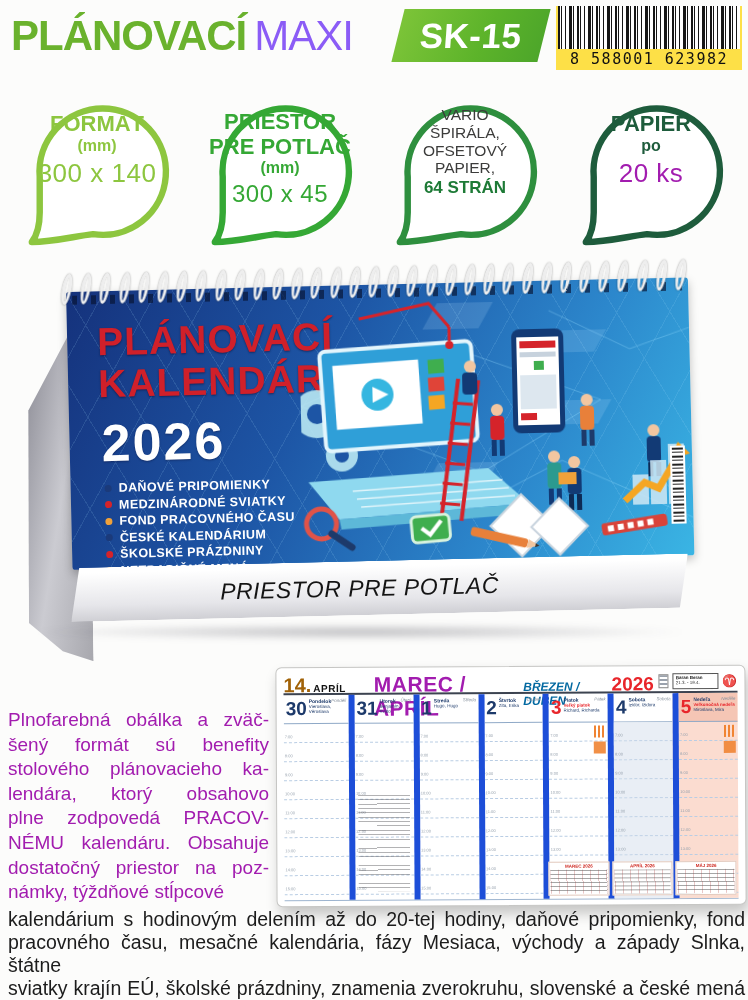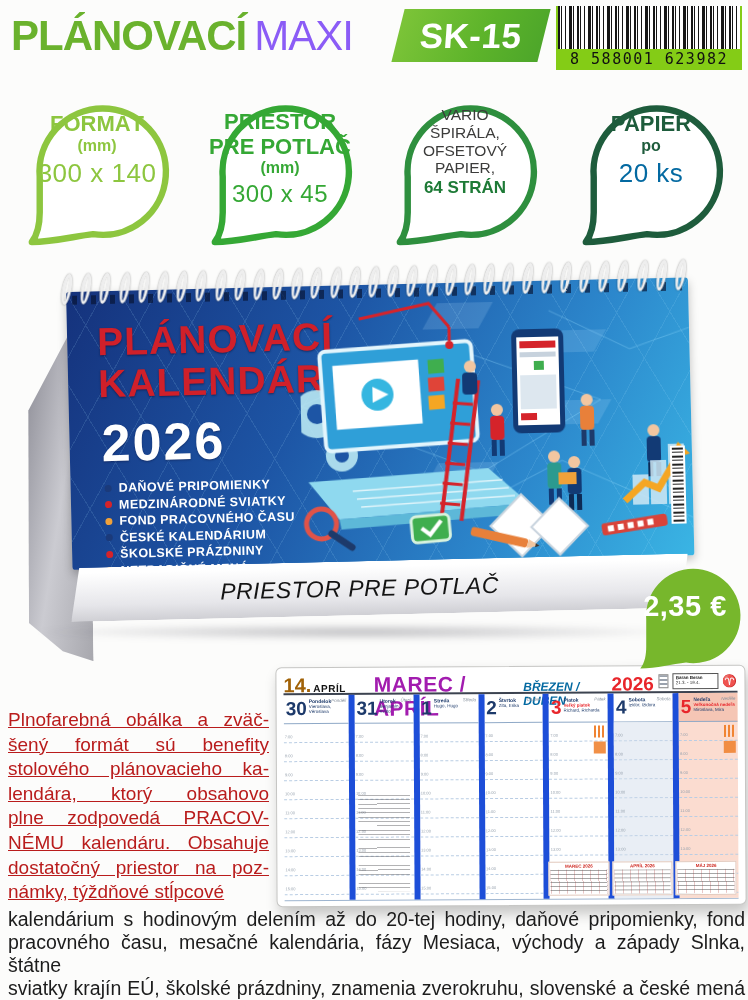--- a/index.html
+++ b/index.html
@@ -13,41 +13,41 @@
   
   .brand { position:absolute; left:11px; top:12px; font-size:42px; font-weight:800; letter-spacing:-1px; white-space:nowrap; }
   .brand .bold { color:#6ab22d; }
   .brand .light { color:#8b5cf6; font-weight:400; margin-left:8px; }
   .sku-badge {
     position:absolute; left:398px; top:9px; width:146px; height:53px;
     background:linear-gradient(100deg,#7cc438,#5cb32a 60%,#4da62a);
     transform:skewX(-14deg); display:flex; align-items:center; justify-content:center;
   }
   .sku-badge span { transform:skewX(10deg); color:#fff; font-weight:800; font-size:35px; letter-spacing:0.5px; }
-  .barcode-wrap { position:absolute; left:556px; top:6px; width:186px; height:64px; background:#84cc16; }
+  .barcode-wrap { position:absolute; left:556px; top:6px; width:186px; height:64px; background:#fde047; }
   .barcode-bars {
     height:43px; margin:0 2px;
     background:repeating-linear-gradient(90deg,#161616 0 2px,#fff 2px 3px,#161616 3px 4px,#fff 4px 7px,#161616 7px 8px,#fff 8px 11px,#161616 11px 14px,#fff 14px 15px,#161616 15px 16px,#fff 16px 19px);
   }
   .barcode-number { font-family:"DejaVu Sans Mono", monospace; font-size:15px; letter-spacing:1.5px; color:#111; text-align:center; margin-top:1px; white-space:nowrap; }
 
   
   .bubble { position:absolute; top:86px; width:158px; height:166px; }
   .bubble svg { position:absolute; inset:0; }
   .bubble .btxt { position:absolute; left:8px; right:8px; top:26px; text-align:center; line-height:1.12; }
   .b1 { left:18px; }  .b2 { left:201px; }  .b3 { left:386px; }  .b4 { left:572px; }
   .bt-title { font-weight:800; font-size:22px; }
   .bt-sub   { font-weight:800; font-size:16px; }
   .bt-value { font-weight:300; font-size:26px; margin-top:4px; letter-spacing:0.5px; }
   .b1 .bt-title,.b1 .bt-sub,.b1 .bt-value { color:#8dc63f; }
   .b2 .bt-title,.b2 .bt-sub { color:#35a835; } .b2 .bt-value { color:#35a835; font-size:24px; }
   .b3 .btxt { top:20px; }
   .b3 .plain { font-weight:400; font-size:15.5px; color:#3c3c3b; line-height:1.15; }
   .b3 .bt-strong { font-weight:800; font-size:17px; color:#1d7a36; margin-top:1px; }
-  .b4 .bt-title,.b4 .bt-sub { color:#1e5c3c; } .b4 .bt-value { color:#0369a1; }
+  .b4 .bt-title,.b4 .bt-sub { color:#1e5c3c; } .b4 .bt-value { color:#a21caf; }
   .b2 .btxt { top:24px; }
 
   
   .photo { position:absolute; left:0; top:252px; width:748px; height:416px; }
   .stand-side {
     position:absolute; left:26px; top:50px; width:64px; height:360px;
     background:linear-gradient(100deg,#80808a,#cbcbd1 55%,#a7a7ad);
     clip-path:polygon(100% 0,100% 100%,52% 97%,0 89%,6% 30%);
     transform:rotate(-1.2deg);
   }
@@ -146,21 +146,21 @@
     box-shadow:0 16px 0 0 rgba(240,132,51,.9); }
   .mini-months { position:absolute; right:2px; bottom:3px; width:188px; height:34px; display:flex; gap:3px; z-index:5; }
   .mini { flex:1; background:#fff; border:1px solid #e2c9bd; padding:1px; }
   .mini-title { display:block; text-align:center; font-size:4.5px; font-weight:700; color:#cf2a22; }
   .mini-grid { height:24px; margin-top:1px; opacity:.75;
     background:
       repeating-linear-gradient(180deg, rgba(40,40,40,.55) 0 1px, transparent 1px 4px),
       repeating-linear-gradient(90deg, rgba(170,40,40,.35) 0 1px, transparent 1px 8px); }
 
   
-  .desc-col { position:absolute; left:8px; top:708px; width:261px; color:#b91c1c; font-size:19px; line-height:24.6px;text-decoration:underline; }
+  .desc-col { position:absolute; left:8px; top:708px; width:261px; color:#a21caf; font-size:19px; line-height:24.6px; }
   .desc-col > div, .desc-full > div { text-align:justify; text-align-last:justify; }
   .desc-col > div:last-child, .desc-full > div:last-child { text-align-last:left; }
   .desc-full { position:absolute; left:8px; top:908px; width:737px; color:#1c1c1c; font-size:19.5px; line-height:23px; }
 </style>
 </head>
 <body>
 
 <div class="page">
 
   <div class="brand">
@@ -428,26 +428,20 @@
         <span class="loop"></span>
         <span class="loop"></span>
         <span class="loop"></span>
       </div>
 
     <div class="base">
       <div class="base-text">PRIESTOR PRE POTLAČ</div>
     </div>
     <div class="floor-shadow"></div>
 
-    <div class="price-bubble">
-      <svg viewBox="0 0 160 168">
-        <path d="M22 92 A 64 64 0 1 1 76 150 C 58 152 36 158 14 158 C 20 150 22 140 22 128 Z" stroke="none" fill="#77b72c"></path>
-      </svg>
-      <div class="price-text">2,35 €</div>
-    </div>
   </div>
 
   <div class="calpage">
     <div class="cal-header">
       <span class="week-num">14.</span>
       <span class="week-lbl">APRÍL</span>
       <span class="months-sk">MAREC / APRÍL</span>
       <span class="months-cz">BŘEZEN / DUBEN</span>
       <span class="cal-sp"></span>
       <span class="cal-year">2026</span>

